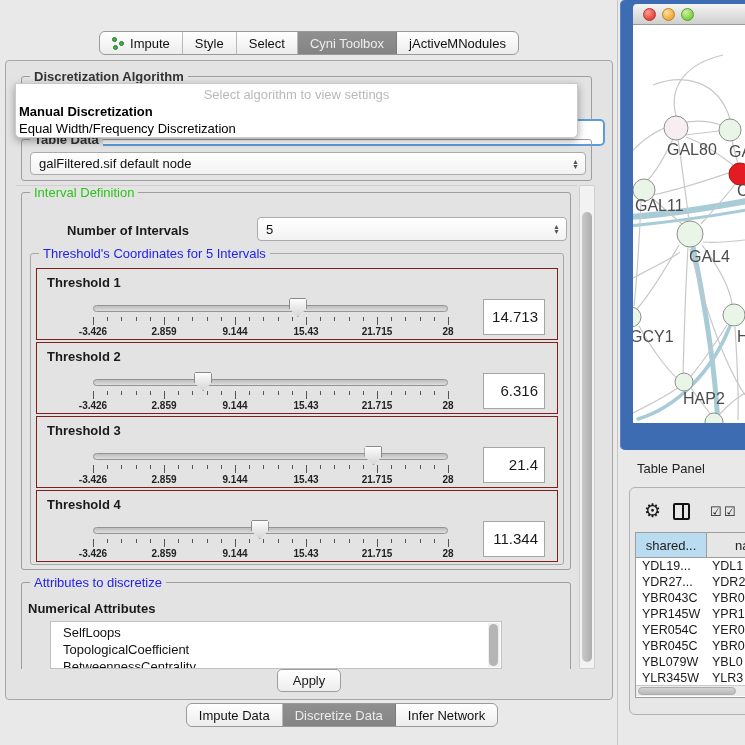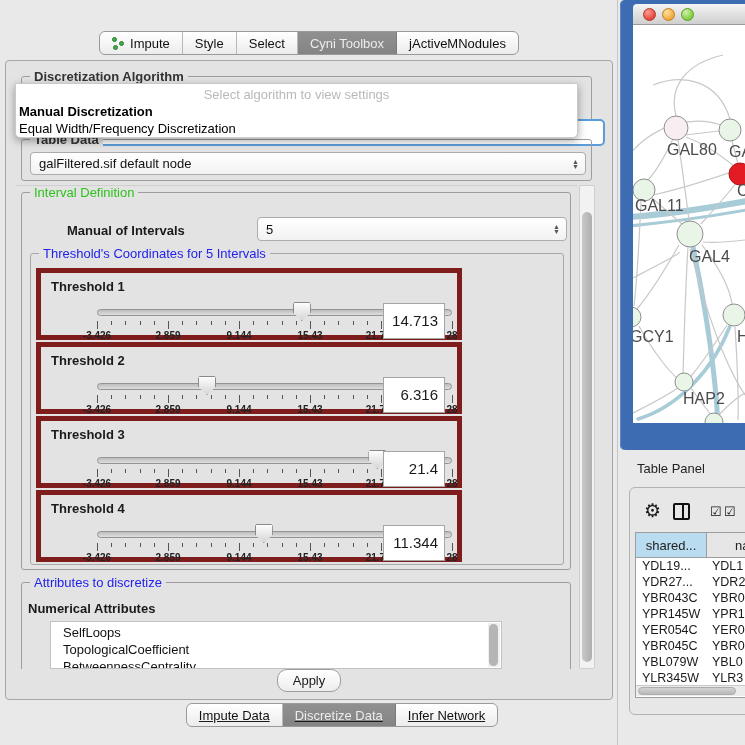--- a/index.html
+++ b/index.html
@@ -51,42 +51,42 @@
   
   #scroll-area { position:absolute; left:10px; top:124px; width:561px; height:484px; overflow:hidden; border-top:1px solid #cfcfcf; }
   #v-scrollbar { position:absolute; left:573px; top:124px; width:16px; height:484px; background:#f2f2f2; border:1px solid #cfcfcf; border-radius:2px; }
   #v-thumb { position:absolute; left:2px; top:26px; width:10px; height:450px; background:linear-gradient(90deg,#c9c9c9,#aeaeae); border-radius:6px; }
 
   #interval-group { left:5px; top:6px; width:550px; height:378px; }
   #num-int-label { position:absolute; left:45px; top:30px; font-size:13px; font-weight:bold; }
   #num-int-combo { left:235px; top:24px; width:310px; height:24px; }
   #thr-group { left:8px; top:60px; width:534px; height:312px; border-color:#a8a8a8; }
 
-  .thr-block { position:absolute; left:5px; width:426px; height:72px; border:5px solid #7f1d1d; background:#e3e3e3; }
+  .thr-block { position:absolute; left:5px; width:522px; height:72px; border:1px solid #7f1d1d; background:#e3e3e3; }
   .thr-label { position:absolute; left:10px; top:6px; font-size:13px; font-weight:bold; }
   .slider-unit { position:absolute; left:56px; top:0; width:355px; height:72px; }
   .track { position:absolute; left:0; top:36px; width:355px; height:7px; border-radius:4px; background:linear-gradient(#bdbdbd,#dedede); border:1px solid #949494; }
   .thumb { position:absolute; top:29px; width:18px; height:19px; background:linear-gradient(#fdfdfd,#d6d6d6); border:1px solid #8a8a8a; clip-path:polygon(8% 0,92% 0,100% 12%,100% 55%,50% 100%,0 55%,0 12%); }
   .ticks { position:absolute; left:0; top:48px; width:355px; height:9px; }
   .tick { position:absolute; top:0; width:1px; height:4px; background:#555; }
   .tick.major { height:8px; }
   .ruler-labels { position:absolute; left:0; top:57px; width:355px; height:12px; }
   .tick-label { position:absolute; transform:translateX(-50%); font-size:10px; font-weight:bold; color:#222; white-space:nowrap; }
   .thr-value { position:absolute; right:12px; top:30px; width:62px; height:36px; background:#fff; border:1px solid #a5a5a5; font-size:15px; text-align:right; padding:8px 6px 0 0; }
 
   #attr-group { left:5px; top:396px; width:550px; height:110px; }
   #attr-subtitle { position:absolute; left:6px; top:18px; font-size:13px; font-weight:bold; }
   #attr-list { position:absolute; left:28px; top:38px; width:452px; height:48px; background:#fff; border:1px solid #c2c2c2; overflow:hidden; padding:2px 0 0 12px; }
   .attr-item { font-size:13px; height:17px; line-height:17px; color:#111; }
   #attr-sb { position:absolute; right:1px; top:1px; width:12px; height:44px; background:#f0f0f0; }
   #attr-sb i { position:absolute; left:1px; top:1px; width:9px; height:42px; background:#b5b5b5; border-radius:5px; }
 
-  #apply-btn { position:absolute; left:50%; transform:translateX(-50%); top:608px; width:64px; height:23px; background:linear-gradient(#ffffff,#ededed); border:1px solid #9d9d9d; border-radius:10px; font-size:13px; text-align:center; line-height:21px; }
-
-  #bottom-tabs { position:absolute; left:0; top:703px; width:684px; display:flex; justify-content:center;text-decoration:underline; }
+  #apply-btn { position:absolute; left:50%; transform:translateX(-50%); top:608px; width:64px; height:23px; background:linear-gradient(#ffffff,#ededed); border:1px solid #9d9d9d; border-radius:5px; font-size:13px; text-align:center; line-height:21px; }
+
+  #bottom-tabs { position:absolute; left:0; top:703px; width:684px; display:flex; justify-content:center; }
 
   
   #net-window { position:absolute; left:620px; top:0; width:125px; height:450px; background:#3d6cb3; border-radius:5px 0 0 5px; box-shadow:inset 1px 0 0 #5d86c2; }
   #net-titlebar { position:absolute; left:13px; top:4px; width:112px; height:21px; background:linear-gradient(#f4f4f4,#cfcfcf); border-radius:4px 0 0 0; border-bottom:1px solid #9a9a9a; }
   .tl { position:absolute; top:4px; width:13px; height:13px; border-radius:50%; }
   #tl-red { left:10px; background:radial-gradient(circle at 35% 30%, #ff9d95, #e2453a 70%); border:1px solid #b5352c; }
   #tl-yellow { left:29px; background:radial-gradient(circle at 35% 30%, #ffe0a0, #f0a839 70%); border:1px solid #c07f1f; }
   #tl-green { left:48px; background:radial-gradient(circle at 35% 30%, #d2f0a8, #7ccf3f 70%); border:1px solid #5a9e27; }
   #net-canvas { position:absolute; left:13px; top:25px; width:112px; height:398px; background:#fff; overflow:hidden; }
   .node-label { font-size:16px; fill:#4c4c4c; font-family:"Liberation Sans", sans-serif; }
@@ -161,21 +161,21 @@
         <span class="stepper">
             <span>▲</span>
             <span>▼</span>
           </span>
       </div>
     </div>
 
     <div id="scroll-area">
       <div class="group" id="interval-group">
         <span class="group-title gt-green">Interval Definition</span>
-        <span id="num-int-label">Manual of Intervals</span>
+        <span id="num-int-label">Number of Intervals</span>
         <div class="mac-combo" id="num-int-combo">
           <span>5</span>
           <span class="stepper">
               <span>▲</span>
               <span>▼</span>
             </span>
         </div>
         <div class="group" id="thr-group">
           <span class="group-title gt-blue">Threshold's Coordinates for 5 Intervals</span>
 

